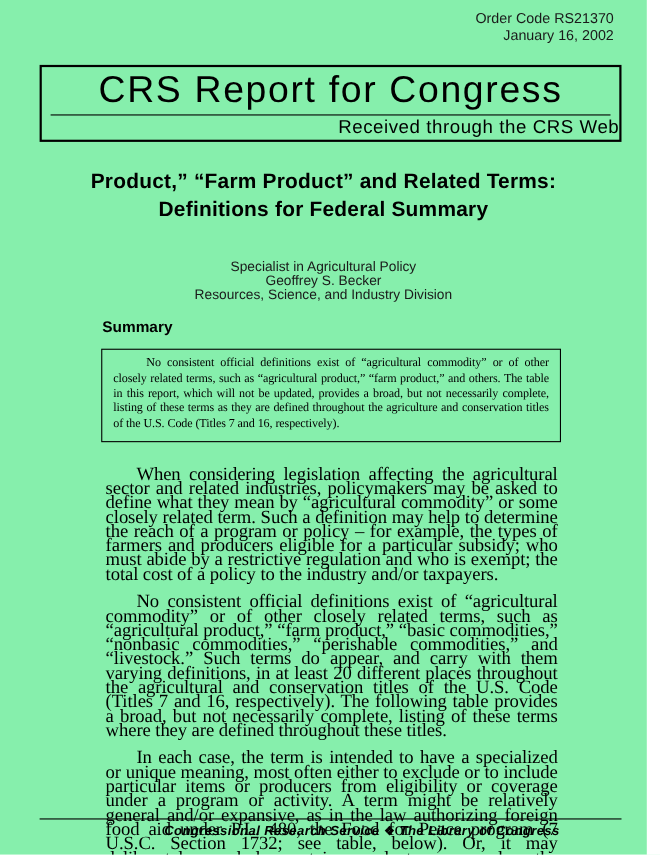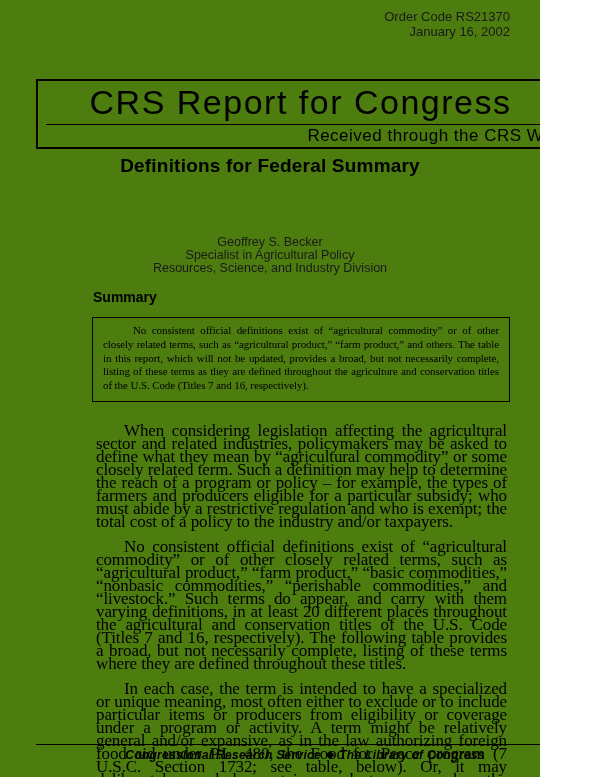--- a/index.html
+++ b/index.html
@@ -4,24 +4,25 @@
 <style>
   html, body {
     margin: 0;
     padding: 0;
     background: #ffffff;
   }
   .page {
     position: relative;
     width: 540px;
     height: 777px;
-    background: #4d7c0f;
+    background: #86efac;
     color: #000000;
     font-family: "Liberation Sans", sans-serif;
     overflow: hidden;
+    padding-left: 48px;
   }
 
   
   .order-block {
     position: absolute;
     top: 10px;
     right: 30px;
     text-align: right;
     font-size: 13px;
     line-height: 14.5px;
@@ -33,21 +34,20 @@
     position: absolute;
     top: 59px;
     left: 36px;
     width: 529px;
     height: 70px;
     border: 2px solid #000;
     box-sizing: border-box;
     display: flex;
     flex-direction: column;
     justify-content: space-between;
-    margin-top: 20px;
   }
   .masthead-title {
     text-align: center;
     font-size: 34px;
     line-height: 42px;
     letter-spacing: 1.5px;
     font-weight: 400;
     white-space: nowrap;
   }
   .masthead-rule {
@@ -170,26 +170,27 @@
     <div>January 16, 2002</div>
   </div>
 
   <div class="masthead">
     <div class="masthead-title">CRS Report for Congress</div>
     <div class="masthead-rule"></div>
     <div class="masthead-subtitle">Received through the CRS Web</div>
   </div>
 
   <div class="doc-title">
+    <div>Product,” “Farm Product” and Related Terms:</div>
     <div>Definitions for Federal Summary</div>
   </div>
 
   <div class="byline">
+    <div>Specialist in Agricultural Policy</div>
     <div>Geoffrey S. Becker</div>
-    <div>Specialist in Agricultural Policy</div>
     <div>Resources, Science, and Industry Division</div>
   </div>
 
   <div class="summary-heading">Summary</div>
 
   <div class="summary-box">
     <p>No consistent official definitions exist of “agricultural commodity” or of other closely related terms, such as “agricultural product,” “farm product,” and others.  The table in this report, which will not be updated, provides a broad, but not necessarily complete, listing of these terms as they are defined throughout the agriculture and conservation titles of the U.S. Code (Titles 7 and 16, respectively).</p>
   </div>
 
   <div class="body-text">

